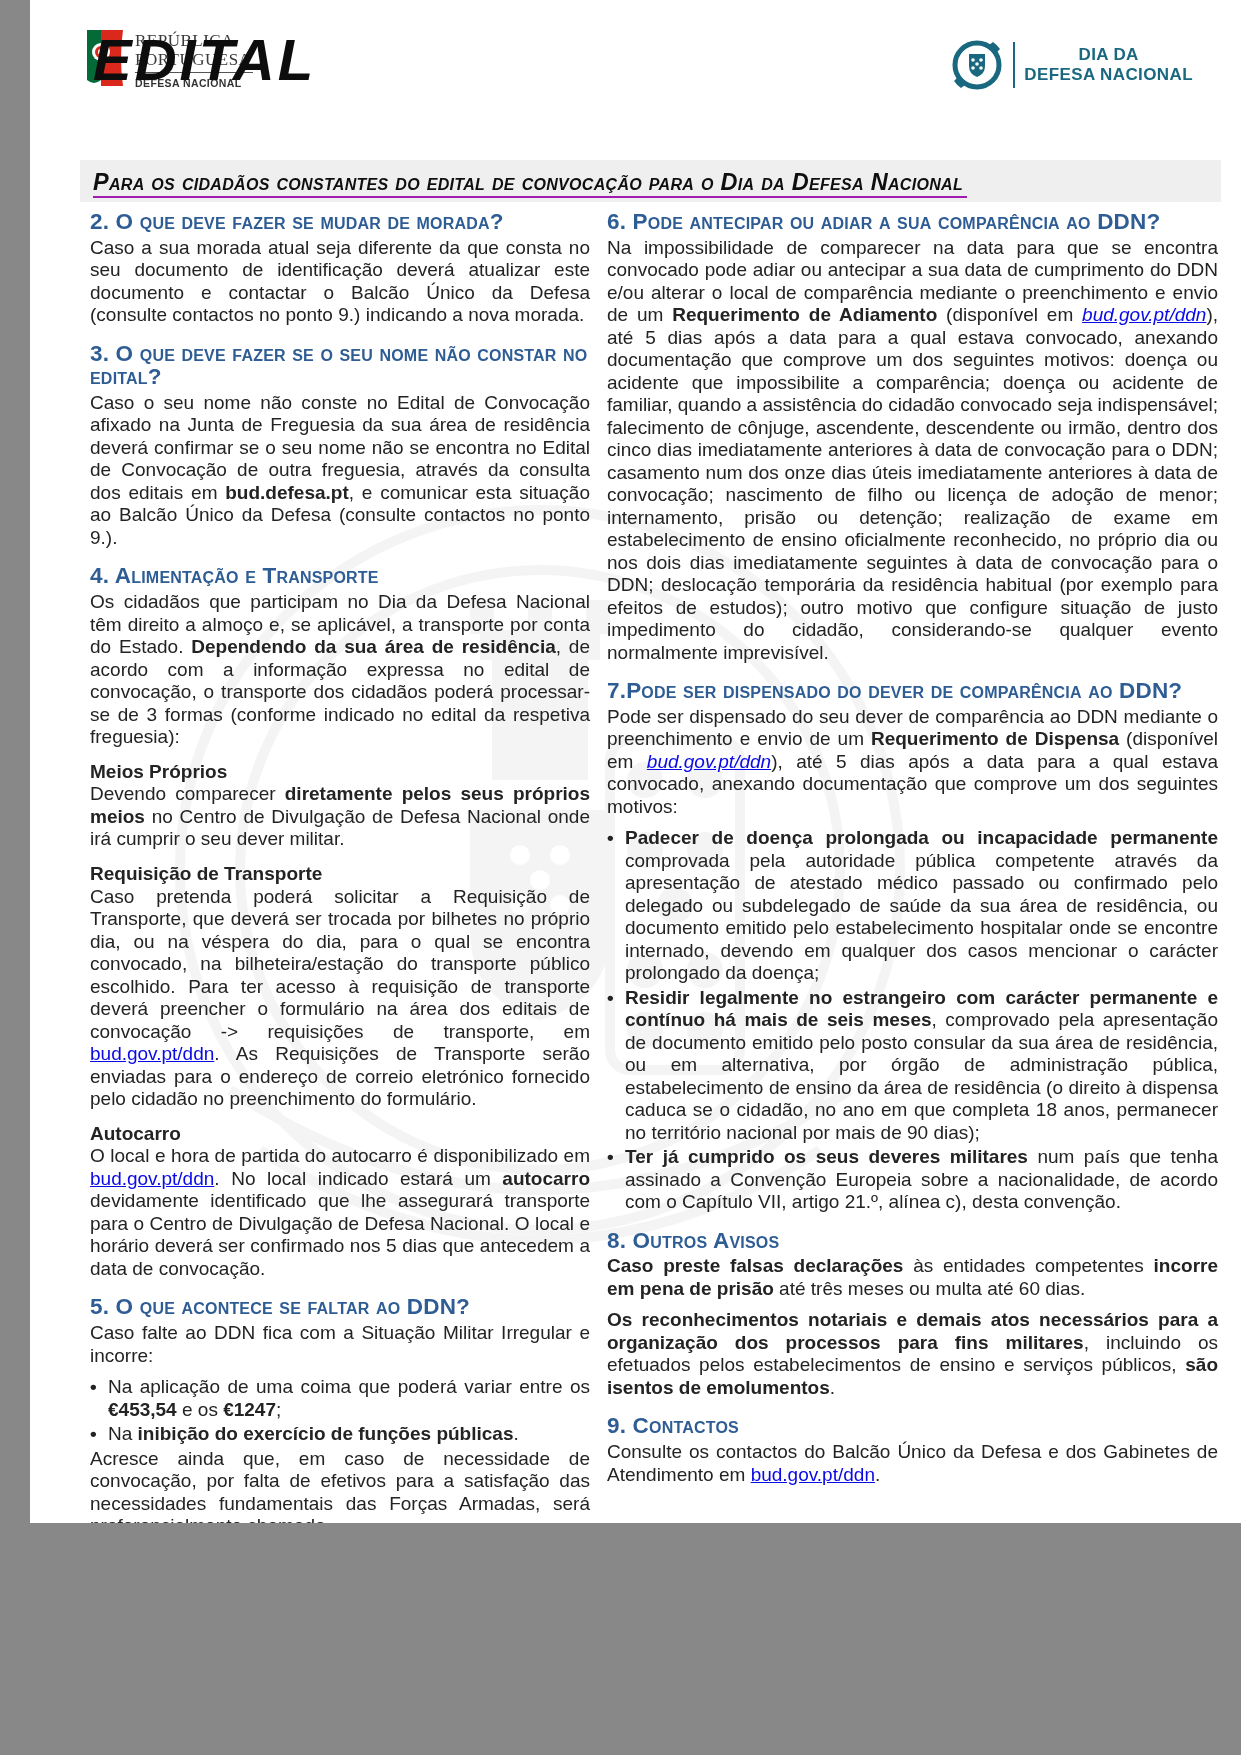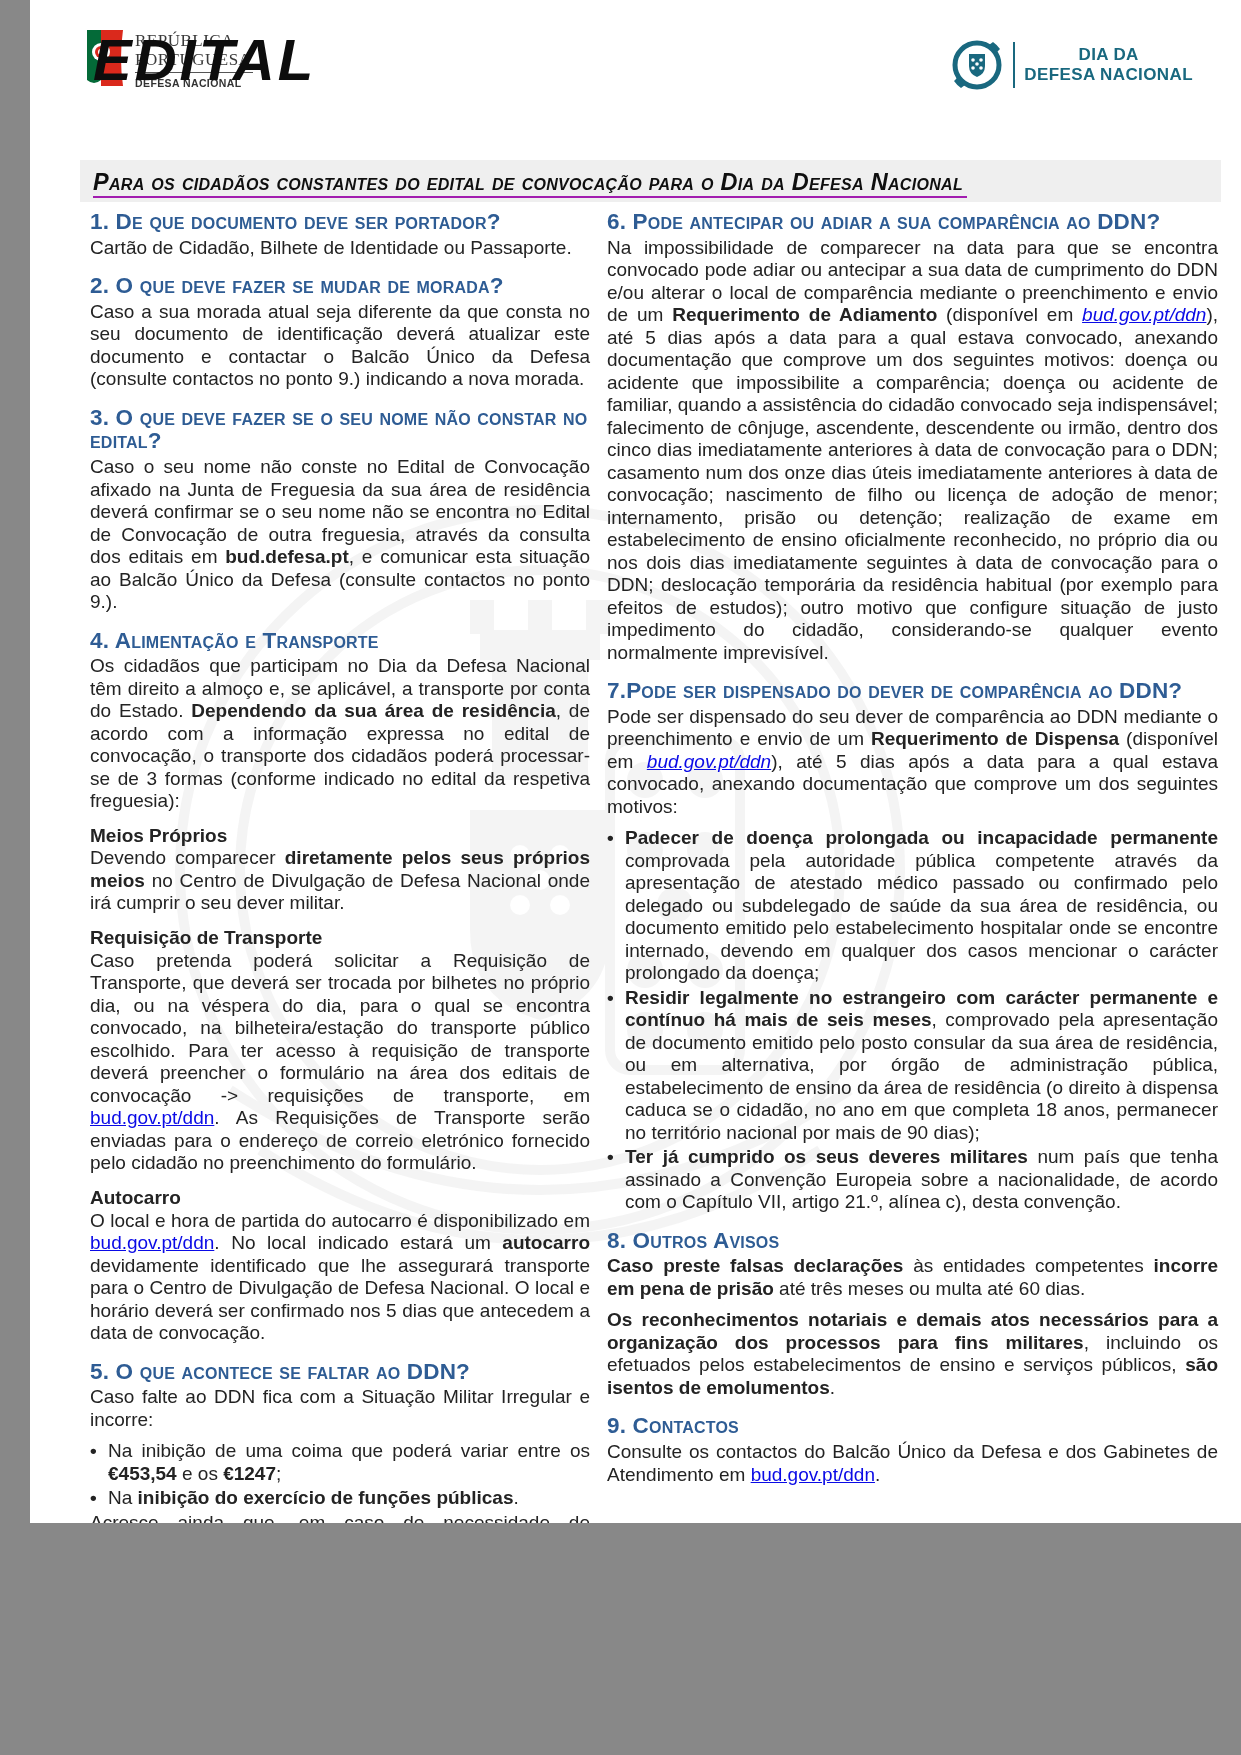--- a/index.html
+++ b/index.html
@@ -131,24 +131,20 @@
   </div>
 
 
   <div class="band-sub">
     <span class="band-sub-inner">Para os cidadãos constantes do edital de convocação para o Dia da Defesa Nacional</span>
   </div>
 
   <div class="content">
     <div class="col col-left">
         <section class="doc-section">
-          <h2 class="sec-heading">1. De que documento deve ser portador?</h2>
-          <p class="para"><span>Cartão de Cidadão, Bilhete de Identidade ou Passaporte.</span></p>
-        </section>
-        <section class="doc-section">
           <h2 class="sec-heading">2. O que deve fazer se mudar de morada?</h2>
           <p class="para"><span>Caso a sua morada atual seja diferente da que consta no seu documento de identificação deverá atualizar este documento e contactar o Balcão Único da Defesa (consulte contactos no ponto 9.) indicando a nova morada.</span></p>
         </section>
         <section class="doc-section">
           <h2 class="sec-heading">3. O que deve fazer se o seu nome não constar no edital?</h2>
           <p class="para"><span>Caso o seu nome não conste no Edital de Convocação afixado na Junta de Freguesia da sua área de residência deverá confirmar se o seu nome não se encontra no Edital de Convocação de outra freguesia, através da consulta dos editais em </span><span class="b">bud.defesa.pt</span><span>, e comunicar esta situação ao Balcão Único da Defesa (consulte contactos no ponto 9.).</span></p>
         </section>
         <section class="doc-section">
           <h2 class="sec-heading">4. Alimentação e Transporte</h2>
           <p class="para"><span>Os cidadãos que participam no Dia da Defesa Nacional têm direito a almoço e, se aplicável, a transporte por conta do Estado. </span><span class="b">Dependendo da sua área de residência</span><span>, de acordo com a informação expressa no edital de convocação, o transporte dos cidadãos poderá processar-se de 3 formas (conforme indicado no edital da respetiva freguesia):</span></p>
@@ -157,21 +153,21 @@
           <div class="sub-heading"><span class="b">Requisição de Transporte</span></div>
           <p class="para"><span>Caso pretenda poderá solicitar a Requisição de Transporte, que deverá ser trocada por bilhetes no próprio dia, ou na véspera do dia, para o qual se encontra convocado, na bilheteira/estação do transporte público escolhido. Para ter acesso à requisição de transporte deverá preencher o formulário na área dos editais de convocação -&gt; requisições de transporte, em </span><a class="lnk" href="#">bud.gov.pt/ddn</a><span>. As Requisições de Transporte serão enviadas para o endereço de correio eletrónico fornecido pelo cidadão no preenchimento do formulário.</span></p>
           <div class="sub-heading"><span class="b">Autocarro</span></div>
           <p class="para"><span>O local e hora de partida do autocarro é disponibilizado em </span><a class="lnk" href="#">bud.gov.pt/ddn</a><span>. No local indicado estará um </span><span class="b">autocarro</span><span> devidamente identificado que lhe assegurará transporte para o Centro de Divulgação de Defesa Nacional. O local e horário deverá ser confirmado nos 5 dias que antecedem a data de convocação.</span></p>
         </section>
         <section class="doc-section">
           <h2 class="sec-heading">5. O que acontece se faltar ao DDN?</h2>
           <p class="para"><span>Caso falte ao DDN fica com a Situação Militar Irregular e incorre:</span></p>
           <div class="bullet">
             <span class="dot">•</span>
-            <div class="bullet-text"><span>Na inibição de uma coima que poderá variar entre os </span><span class="b">€453,54</span><span> e os </span><span class="b">€1247</span><span>;</span></div>
+            <div class="bullet-text"><span>Na aplicação de uma coima que poderá variar entre os </span><span class="b">€453,54</span><span> e os </span><span class="b">€1247</span><span>;</span></div>
           </div>
           <div class="bullet">
             <span class="dot">•</span>
             <div class="bullet-text"><span>Na </span><span class="b">inibição do exercício de funções públicas</span><span>.</span></div>
           </div>
           <p class="para"><span>Acresce ainda que, em caso de necessidade de convocação, por falta de efetivos para a satisfação das necessidades fundamentais das Forças Armadas, será preferencialmente chamado.</span></p>
         </section>
       </div>
     <div class="col col-right">
         <section class="doc-section">

